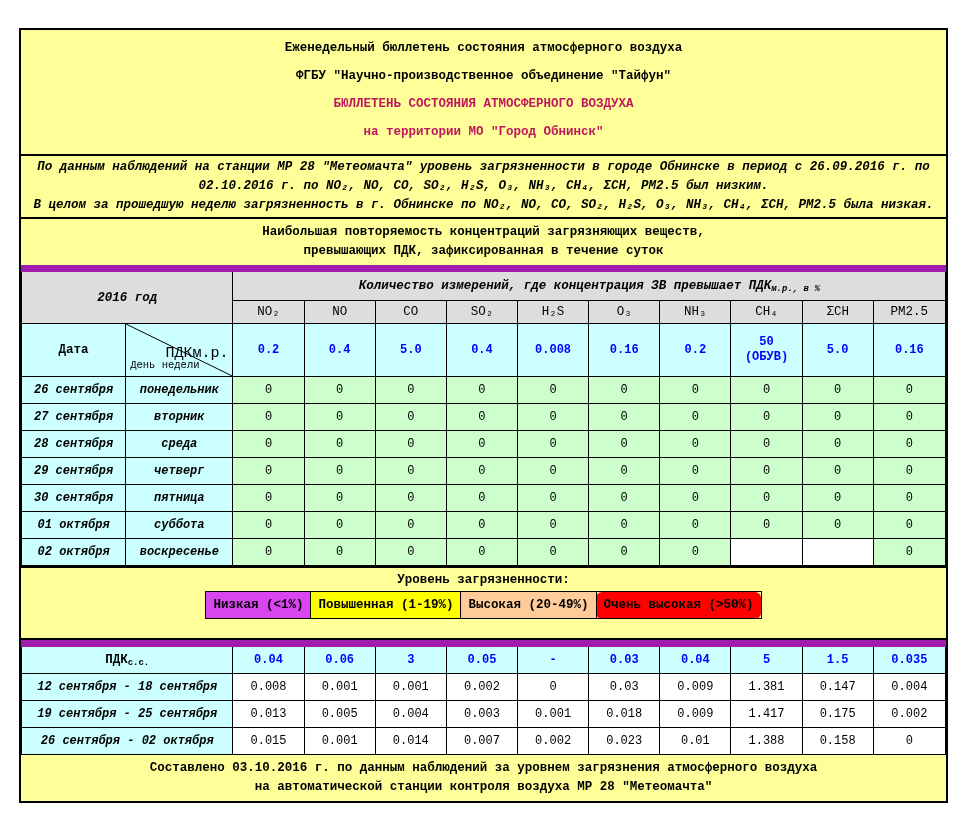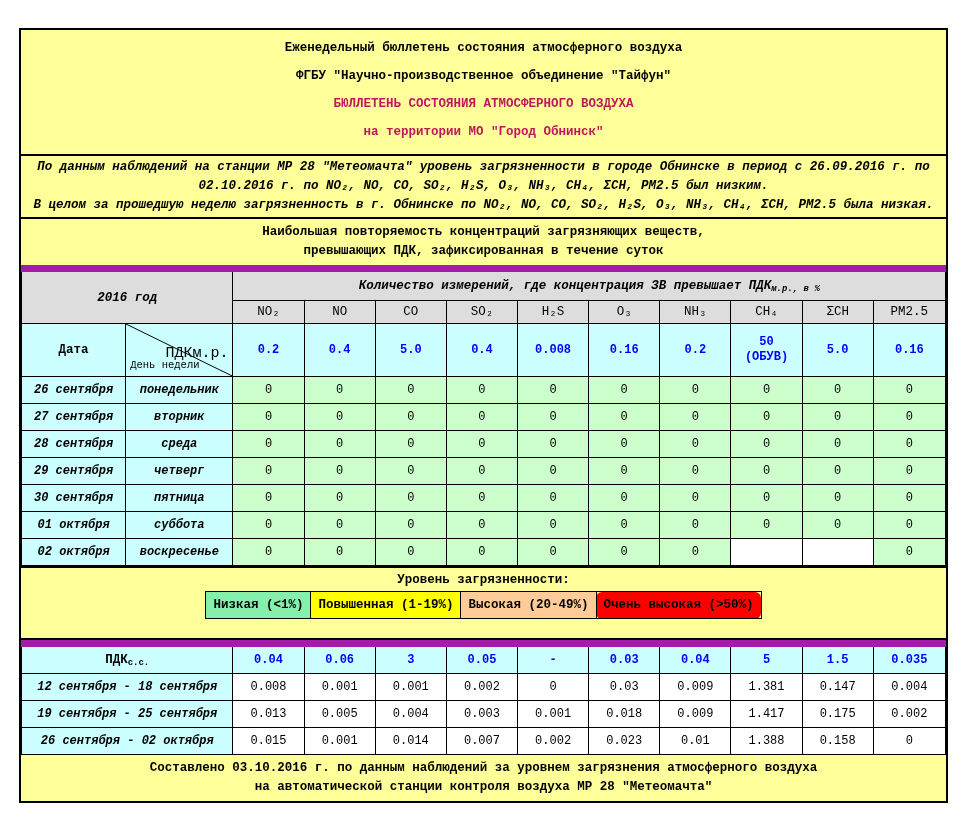--- a/index.html
+++ b/index.html
@@ -32,21 +32,21 @@
   .diag{position:relative;padding:0;}
   .diag-svg{position:absolute;left:0;top:0;width:100%;height:100%;display:block;}
   .diag-top{position:absolute;top:21px;right:4px;font-size:15px;}
   .diag-bot{position:absolute;bottom:5px;left:4px;font-size:10.5px;}
   .drow td{height:26px;}
   .ital{font-style:italic;font-weight:bold;}
   .legend{border-top:2px solid #000;text-align:center;padding:5px 14px 15px;}
   .legend-title{font-weight:bold;font-size:12.5px;margin-bottom:4px;}
   .legend-table{display:inline-table;width:auto;table-layout:auto;}
   .legend-table td{font-weight:bold;font-size:12.5px;height:26px;padding:0 7px;border:1px solid #000;}
-  .lg0{background:#86efac;}
+  .lg0{background:#d946ef;}
   .lg1{background:#FFFF00;}
   .lg2{background:#FFCC99;}
   .lg3{background:#FF0000;border-radius:6px;}
   .t2block{border-top:2px solid #000;}
   .t2-title{text-align:center;font-weight:bold;font-size:12.5px;padding:7px 0;}
   .sup{font-size:9px;vertical-align:super;}
   .sub{font-size:9px;vertical-align:-2px;}
   .t2 td{height:26px;}
   .pdk2-label{font-weight:bold;font-size:12.5px;}
   .footer{text-align:center;font-weight:bold;font-size:12.5px;line-height:19px;padding:4px 0;}

